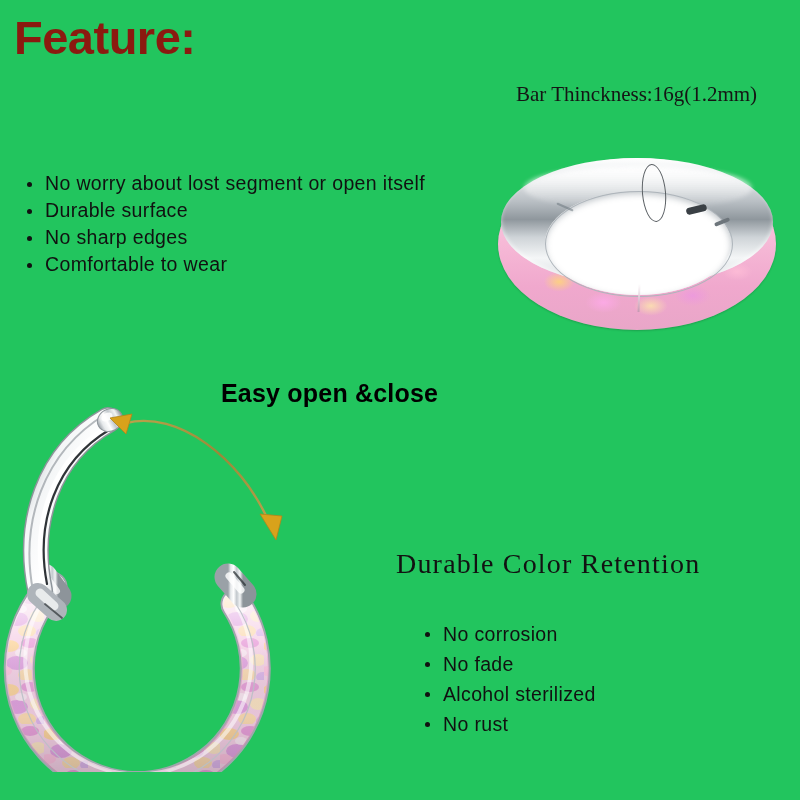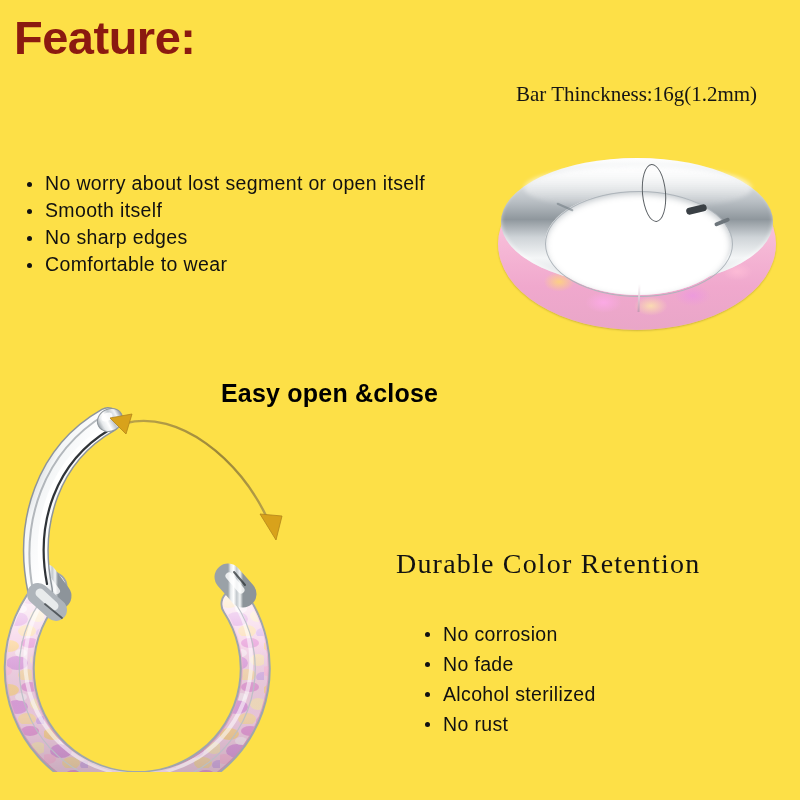--- a/index.html
+++ b/index.html
@@ -2,21 +2,21 @@
 <html><head>
 <meta charset="utf-8">
 <title>Feature Infographic</title>
 <style>
   html,body{margin:0;padding:0;background:#ffffff;}
   body{
     width:800px;height:800px;position:relative;overflow:hidden;
     font-family:"Liberation Serif", serif;
     -webkit-font-smoothing:antialiased;
   }
-  .canvas{position:absolute;left:0;top:0;width:800px;height:800px;background:#fde047;}
+  .canvas{position:absolute;left:0;top:0;width:800px;height:800px;background:#22c55e;}
 
   
   .feature-title{
     position:absolute;left:14px;top:14px;
     font-family:"Liberation Sans", sans-serif;
     font-weight:bold;font-size:47px;letter-spacing:-0.5px;
     color:#8B1A10;line-height:1;
   }
   .subhead-serif{
     position:absolute;
@@ -143,21 +143,21 @@
   <div class="feature-title">Feature:</div>
 
 
   <ul class="blist" id="feature-list">
     <li>
       <span class="bullet"></span>
       <span>No worry about lost segment or open itself</span>
     </li>
     <li>
       <span class="bullet"></span>
-      <span>Smooth itself</span>
+      <span>Durable surface</span>
     </li>
     <li>
       <span class="bullet"></span>
       <span>No sharp edges</span>
     </li>
     <li>
       <span class="bullet"></span>
       <span>Comfortable to wear</span>
     </li>
   </ul>

